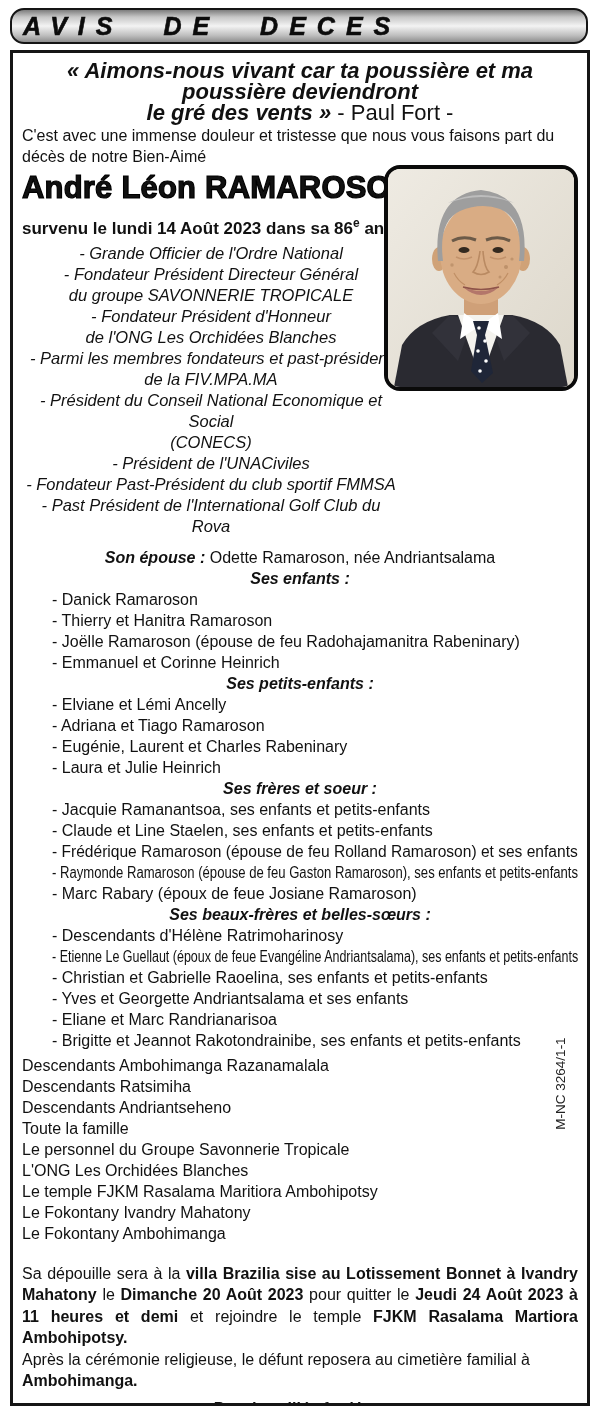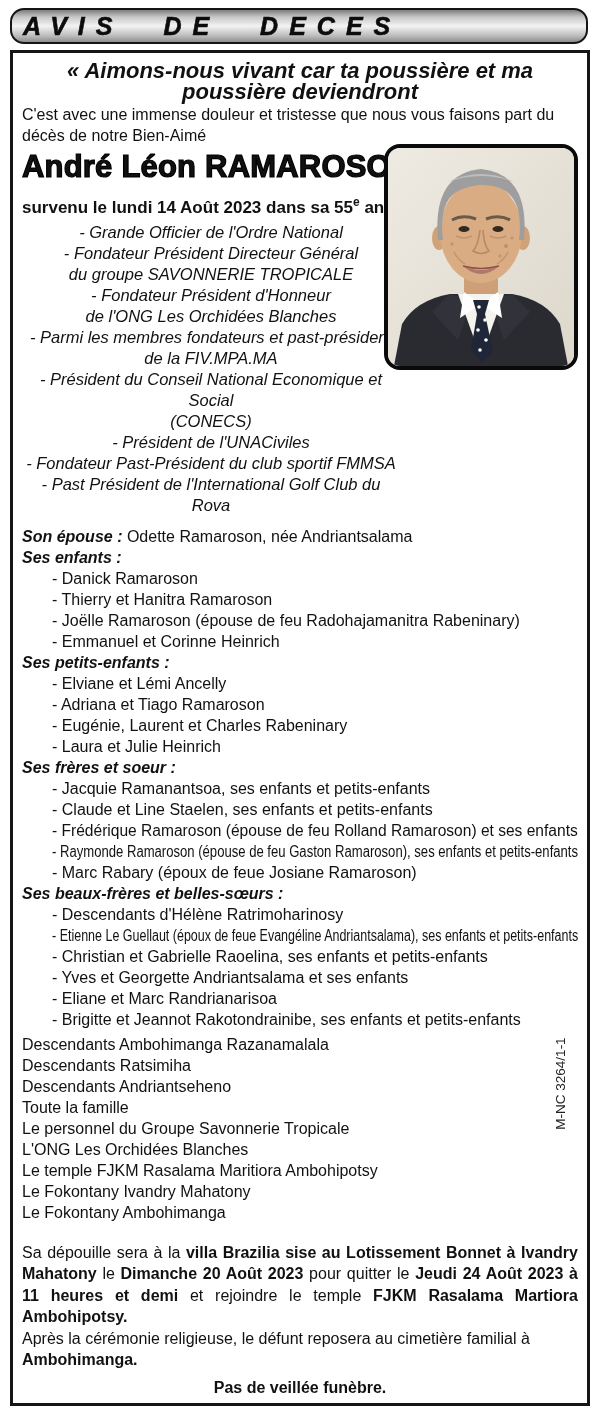--- a/index.html
+++ b/index.html
@@ -40,21 +40,21 @@
   .death-line sup { font-size:12px; }
   .titles { width:378px; text-align:center; font-style:italic; font-size:16.5px; }
   .title-line { line-height:21px;font-style:italic; }
   .photo-frame {
     position:absolute; top:-6px; right:0; width:186px; height:218px;
     border:4px solid #0a0a0a; border-radius:16px; overflow:hidden; background:#e9e4d9;
   }
   .photo-frame svg { display:block; width:100%; height:100%; }
   
   .sec-h { font-weight:bold; font-style:italic; }
-  .family-line { line-height:21px; }
+  .family-line { line-height:21px;text-align:center; }
   .items .item { padding-left:30px; line-height:21px; white-space:nowrap; }
   .plain-lines { margin-top:4px; }
   .plain-lines .plain-line { line-height:21px; white-space:nowrap; }
   
   .side-ref-wrap { position:absolute; right:-48px; top:1020px; width:150px; height:16px; }
   .side-ref {
     display:block; transform:rotate(-90deg); transform-origin:center;
     font-size:13.5px; color:#222; white-space:nowrap; text-align:center; width:150px;
   }
   
@@ -69,28 +69,29 @@
 <div class="page">
 
   <div class="banner">
     <span class="banner-title">AVIS DE DECES</span>
   </div>
 
   <div class="main-box">
 
     <div class="top-quote center">
       <div class="bi">« Aimons-nous vivant car ta poussière et ma poussière deviendront</div>
+      <div><span class="bi">le gré des vents »</span><span> - Paul Fort -</span></div>
     </div>
 
     <p class="intro">C'est avec une immense douleur et tristesse que nous vous faisons part du décès de notre Bien-Aimé</p>
 
     <div class="deceased-block">
       <div class="left-col">
         <h1 class="name">André Léon RAMAROSON</h1>
-        <div class="death-line"><span>survenu le lundi 14 Août 2023 dans sa 55</span><sup>e</sup><span> année.</span></div>
+        <div class="death-line"><span>survenu le lundi 14 Août 2023 dans sa 86</span><sup>e</sup><span> année.</span></div>
         <div class="titles">
 
         <div class="title-line">- Grande Officier de l'Ordre National</div>
             <div class="title-line">- Fondateur Président Directeur Général</div>
             <div class="title-line">du groupe SAVONNERIE TROPICALE</div>
             <div class="title-line">- Fondateur Président d'Honneur</div>
             <div class="title-line">de l'ONG Les Orchidées Blanches</div>
             <div class="title-line">- Parmi les membres fondateurs et past-président</div>
             <div class="title-line">de la FIV.MPA.MA</div>
             <div class="title-line">- Président du Conseil National Economique et Social</div>

